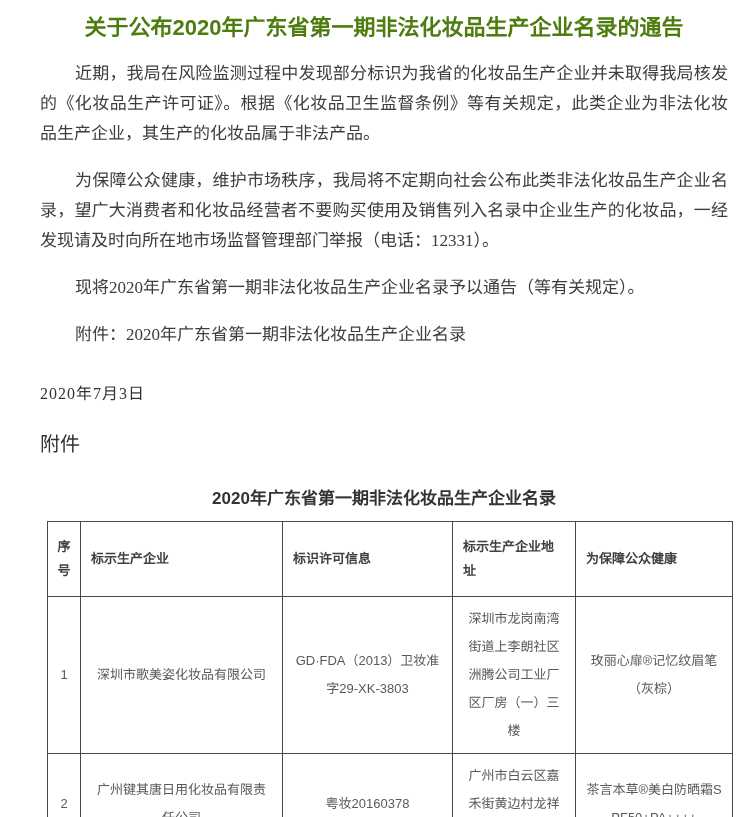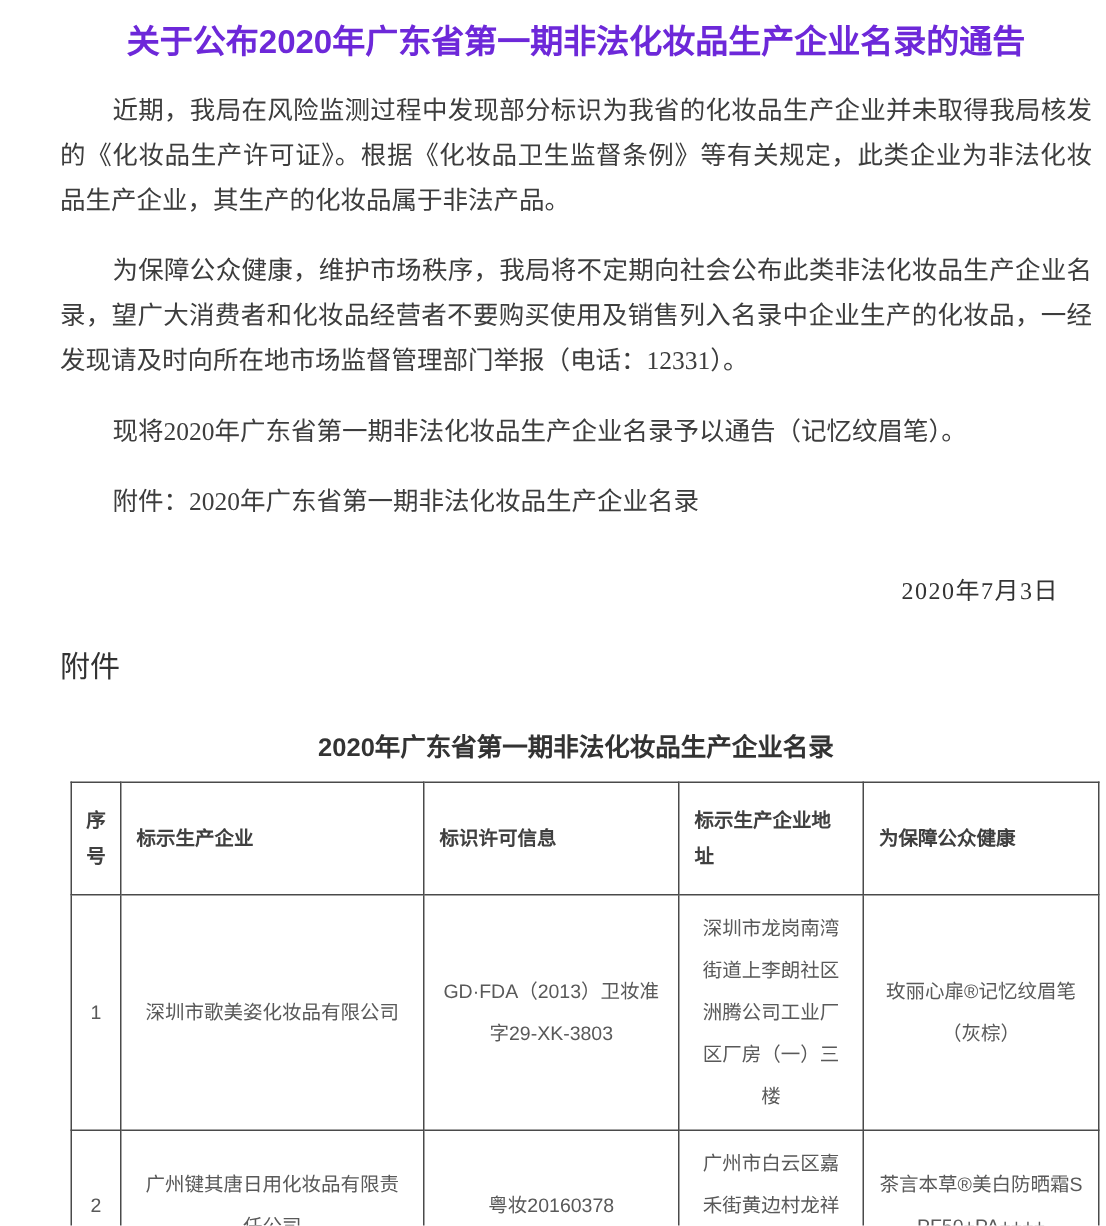--- a/index.html
+++ b/index.html
@@ -41,21 +41,20 @@
     color: #333333;
     text-align: right;
     letter-spacing: 3px;
     margin-top: 24px;
     padding-right: 2px;
   }
   .issue-date {
     font-family: "Liberation Serif", serif;
     font-size: 16px;
     color: #333333;
-    text-align: right;
     letter-spacing: 1px;
     margin-top: 30px;
     padding-right: 22px;
   }
   .attachment-heading {
     font-size: 20px;
     font-weight: normal;
     color: #333333;
     margin-top: 24px;
   }
@@ -103,27 +102,27 @@
   }
   tr.header-row { height: 75px; }
   tr.data-row-1 { height: 128px; }
   tr.data-row-2 { height: 100px; }
 </style>
 </head>
 <body>
 
 <div class="doc">
 
-  <h1 class="page-title" style="color: #6d28d9;">关于公布2020年广东省第一期非法化妆品生产企业名录的通告</h1>
+  <h1 class="page-title" style="color: #4d7c0f;">关于公布2020年广东省第一期非法化妆品生产企业名录的通告</h1>
 
   <p class="body-para">近期，我局在风险监测过程中发现部分标识为我省的化妆品生产企业并未取得我局核发的《化妆品生产许可证》。根据《化妆品卫生监督条例》等有关规定，此类企业为非法化妆品生产企业，其生产的化妆品属于非法产品。</p>
 
   <p class="body-para">为保障公众健康，维护市场秩序，我局将不定期向社会公布此类非法化妆品生产企业名录，望广大消费者和化妆品经营者不要购买使用及销售列入名录中企业生产的化妆品，一经发现请及时向所在地市场监督管理部门举报（电话：12331）。</p>
 
-  <p class="body-para">现将2020年广东省第一期非法化妆品生产企业名录予以通告（记忆纹眉笔）。</p>
+  <p class="body-para">现将2020年广东省第一期非法化妆品生产企业名录予以通告（等有关规定）。</p>
 
   <p class="body-para">附件：2020年广东省第一期非法化妆品生产企业名录</p>
 
 
   <div class="issue-date">2020年7月3日</div>
 
   <div class="attachment-heading">附件</div>
 
   <div class="table-title">2020年广东省第一期非法化妆品生产企业名录</div>
 

